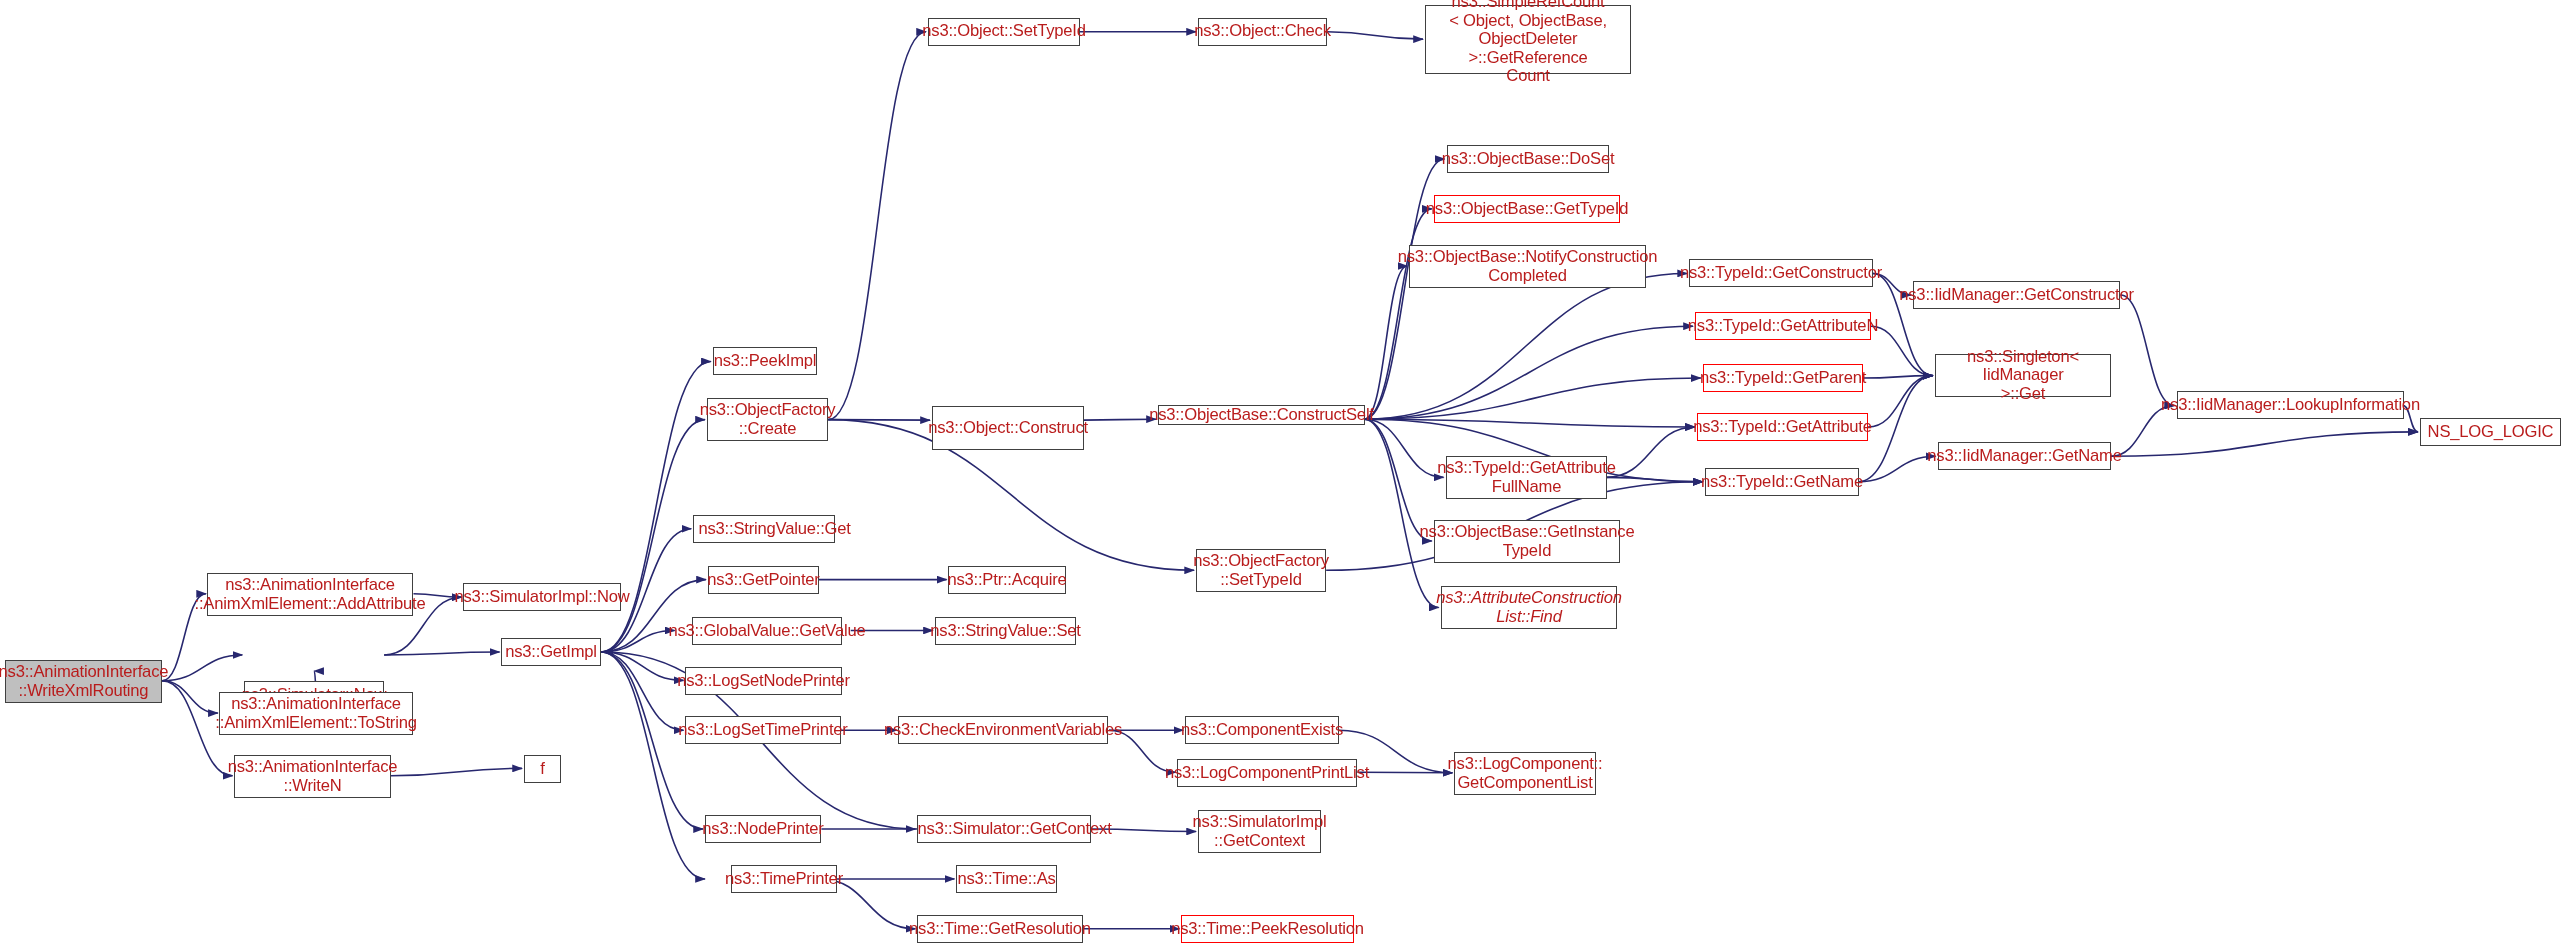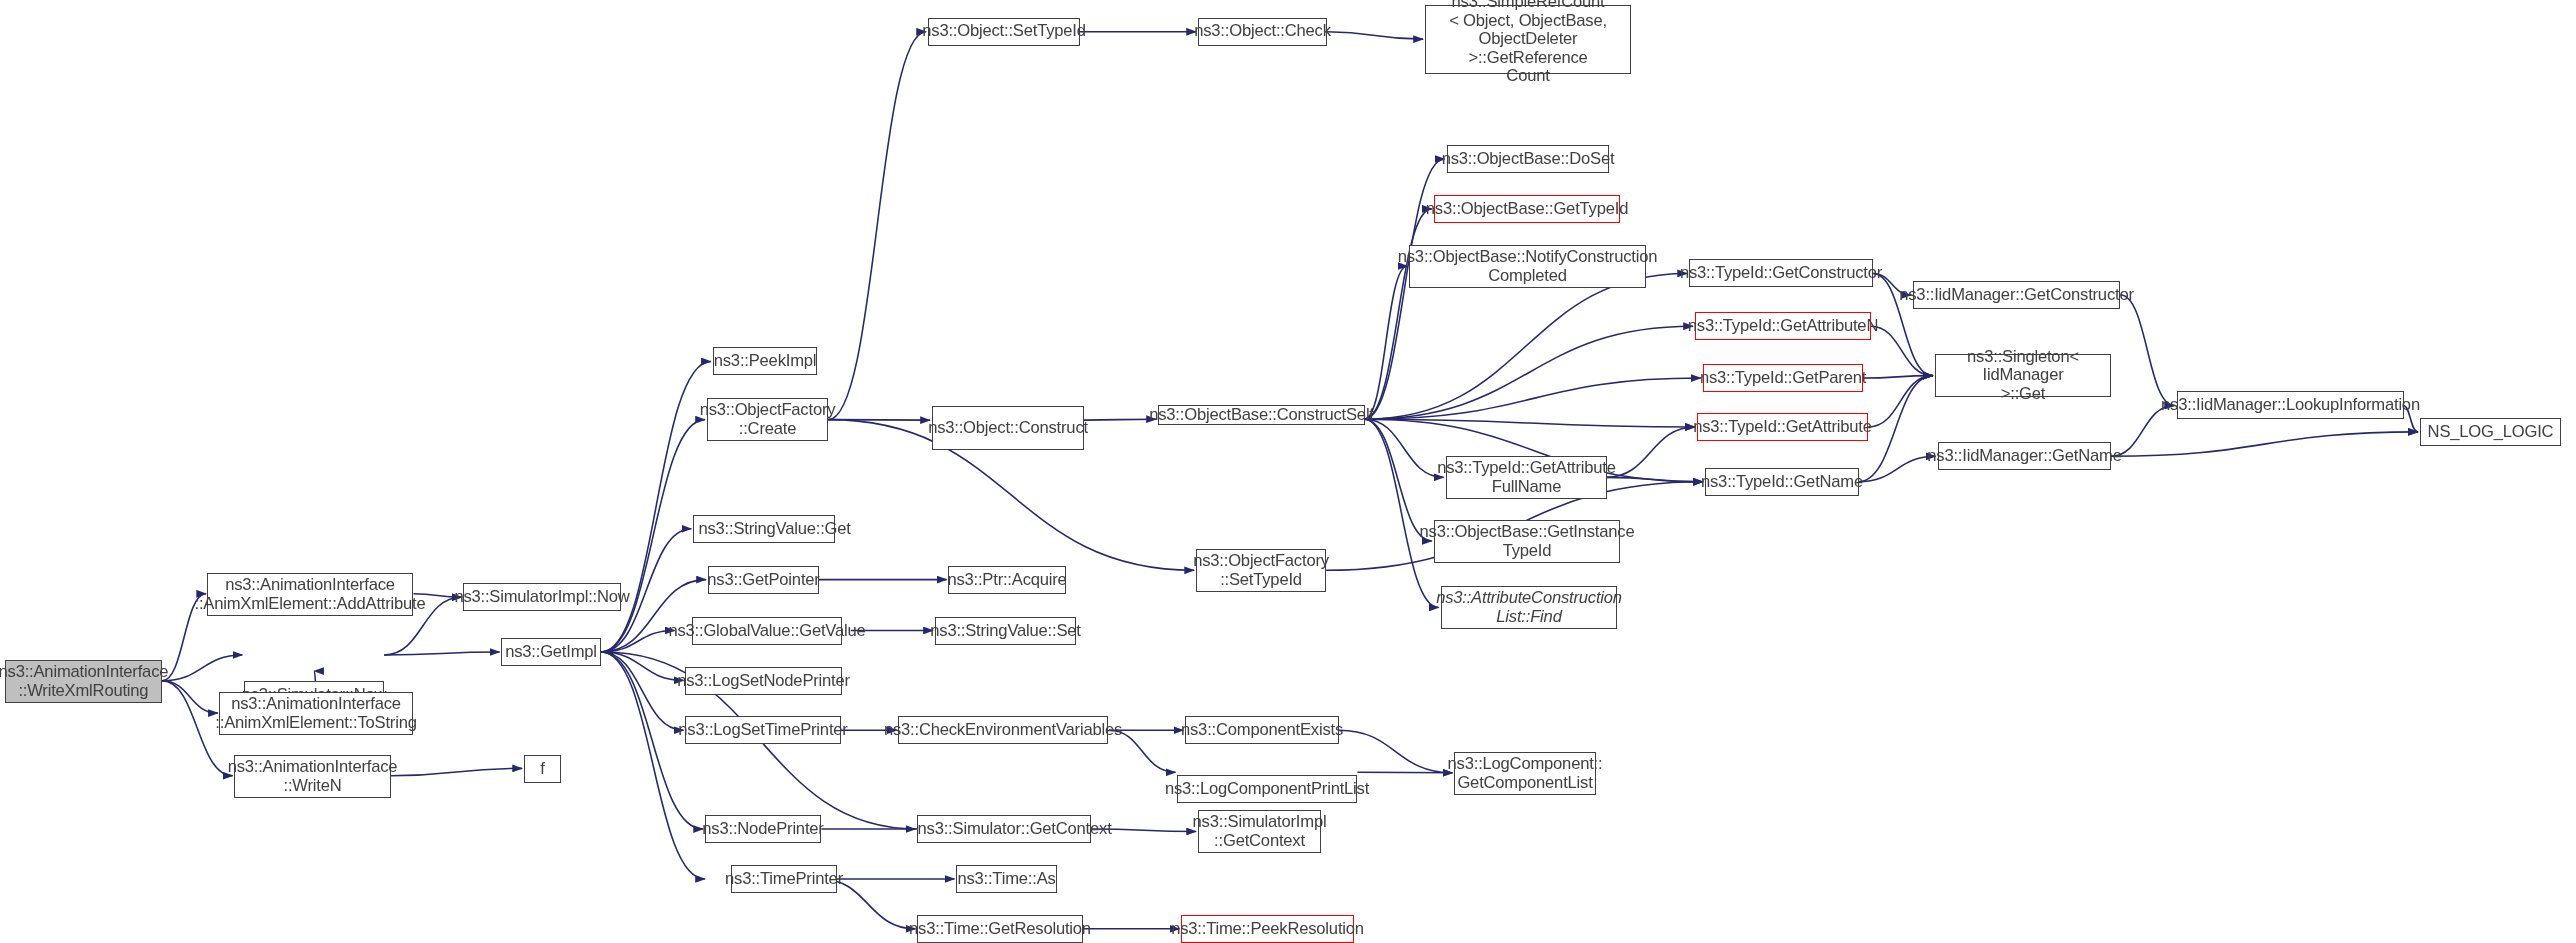--- a/index.html
+++ b/index.html
@@ -26,21 +26,21 @@
   }
   .node {
     position: absolute;
     box-sizing: border-box;
     display: flex;
     align-items: center;
     justify-content: center;
     text-align: center;
     background: #ffffff;
     border: 1px solid #404040;
-    color: #404040;
+    color: #b91c1c;
     font-size: 16.6px;
     line-height: 1.12;
     letter-spacing: -0.2px;
     white-space: pre-line;
     padding: 1px 2.9px;
     z-index: 5;
   }
   .node.red {
     border: 1px solid #ff0000;
   }
@@ -152,21 +152,21 @@
       <div class="node" style="left: 948px; top: 566px; width: 118px; height: 28px;">ns3::Ptr::Acquire</div>
       <div class="node" style="left: 935px; top: 617px; width: 141px; height: 28px;">ns3::StringValue::Set</div>
       <div class="node" style="left: 898px; top: 716px; width: 210px; height: 28px;">ns3::CheckEnvironmentVariables</div>
       <div class="node" style="left: 917px; top: 815px; width: 174px; height: 28px; padding-left: 24px;">ns3::Simulator::GetContext</div>
       <div class="node" style="left: 956px; top: 865px; width: 101px; height: 28px;">ns3::Time::As</div>
       <div class="node" style="left: 917px; top: 915px; width: 166px; height: 28px;">ns3::Time::GetResolution</div>
       <div class="node" style="left: 1198px; top: 17.6px; width: 129px; height: 28px;">ns3::Object::Check</div>
       <div class="node" style="left: 1158px; top: 405px; width: 207px; height: 20px;">ns3::ObjectBase::ConstructSelf</div>
       <div class="node" style="left: 1196px; top: 549px; width: 130px; height: 43px;">ns3::ObjectFactory
 ::SetTypeId</div>
-      <div class="node" style="left: 1177px; top: 759px; width: 180px; height: 28px; margin-top: 16px;">ns3::LogComponentPrintList</div>
+      <div class="node" style="left: 1177px; top: 759px; width: 180px; height: 28px;">ns3::LogComponentPrintList</div>
       <div class="node" style="left: 1198px; top: 810px; width: 123px; height: 43px;">ns3::SimulatorImpl
 ::GetContext</div>
       <div class="node red" style="left: 1181px; top: 915px; width: 173px; height: 28px;">ns3::Time::PeekResolution</div>
       <div class="node" style="left: 1425px; top: 4.9px; width: 206px; height: 69px;">ns3::SimpleRefCount
 &lt; Object, ObjectBase,
  ObjectDeleter &gt;::GetReference
 Count</div>
       <div class="node" style="left: 1447px; top: 145px; width: 162px; height: 28px;">ns3::ObjectBase::DoSet</div>
       <div class="node red" style="left: 1434px; top: 195px; width: 186px; height: 28px;">ns3::ObjectBase::GetTypeId</div>
       <div class="node" style="left: 1409px; top: 245px; width: 237px; height: 43px;">ns3::ObjectBase::NotifyConstruction

